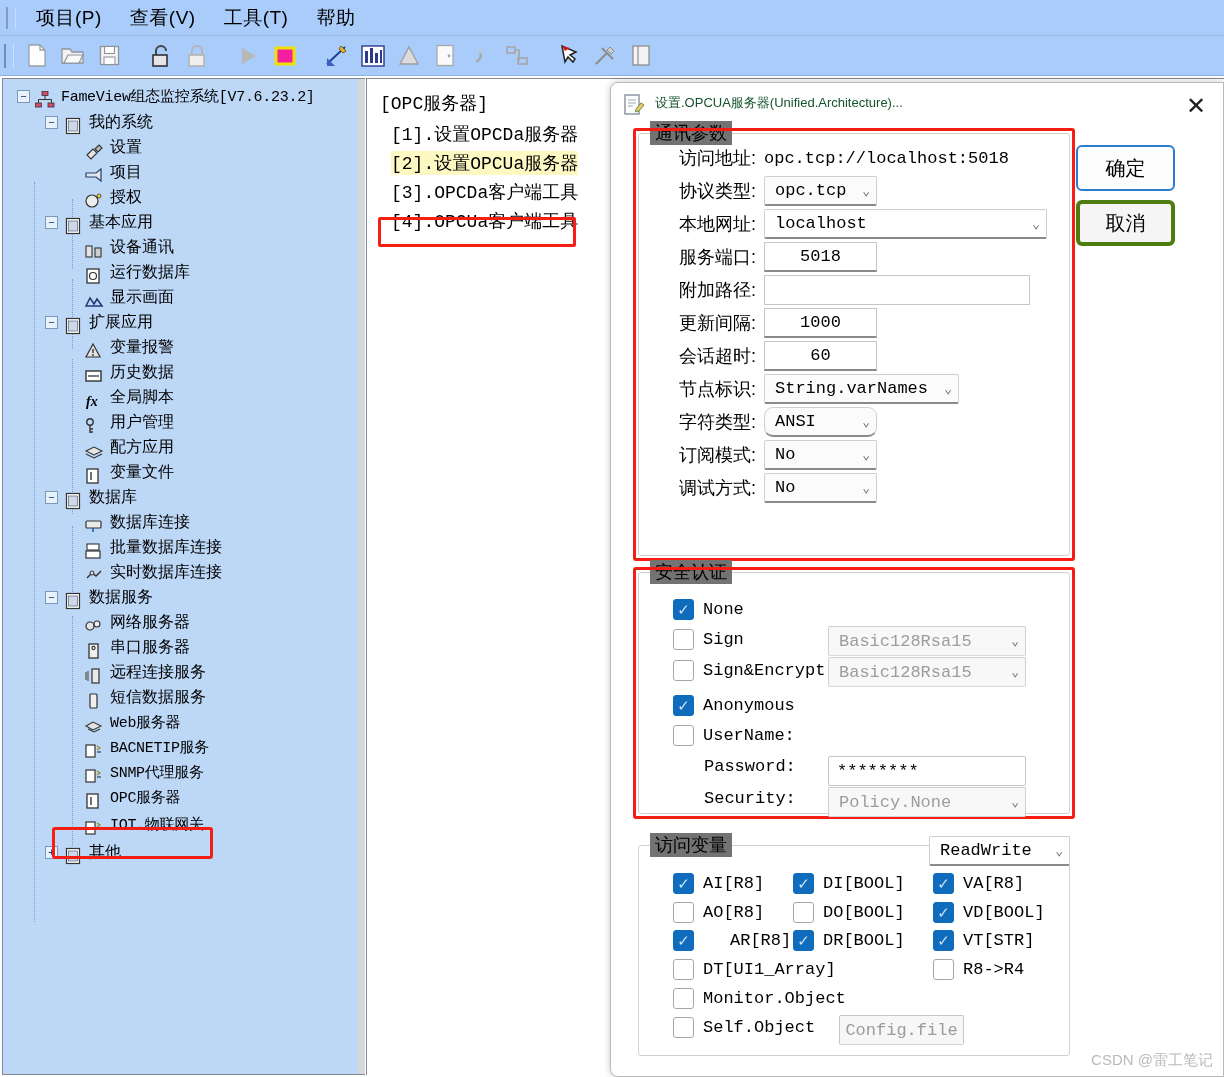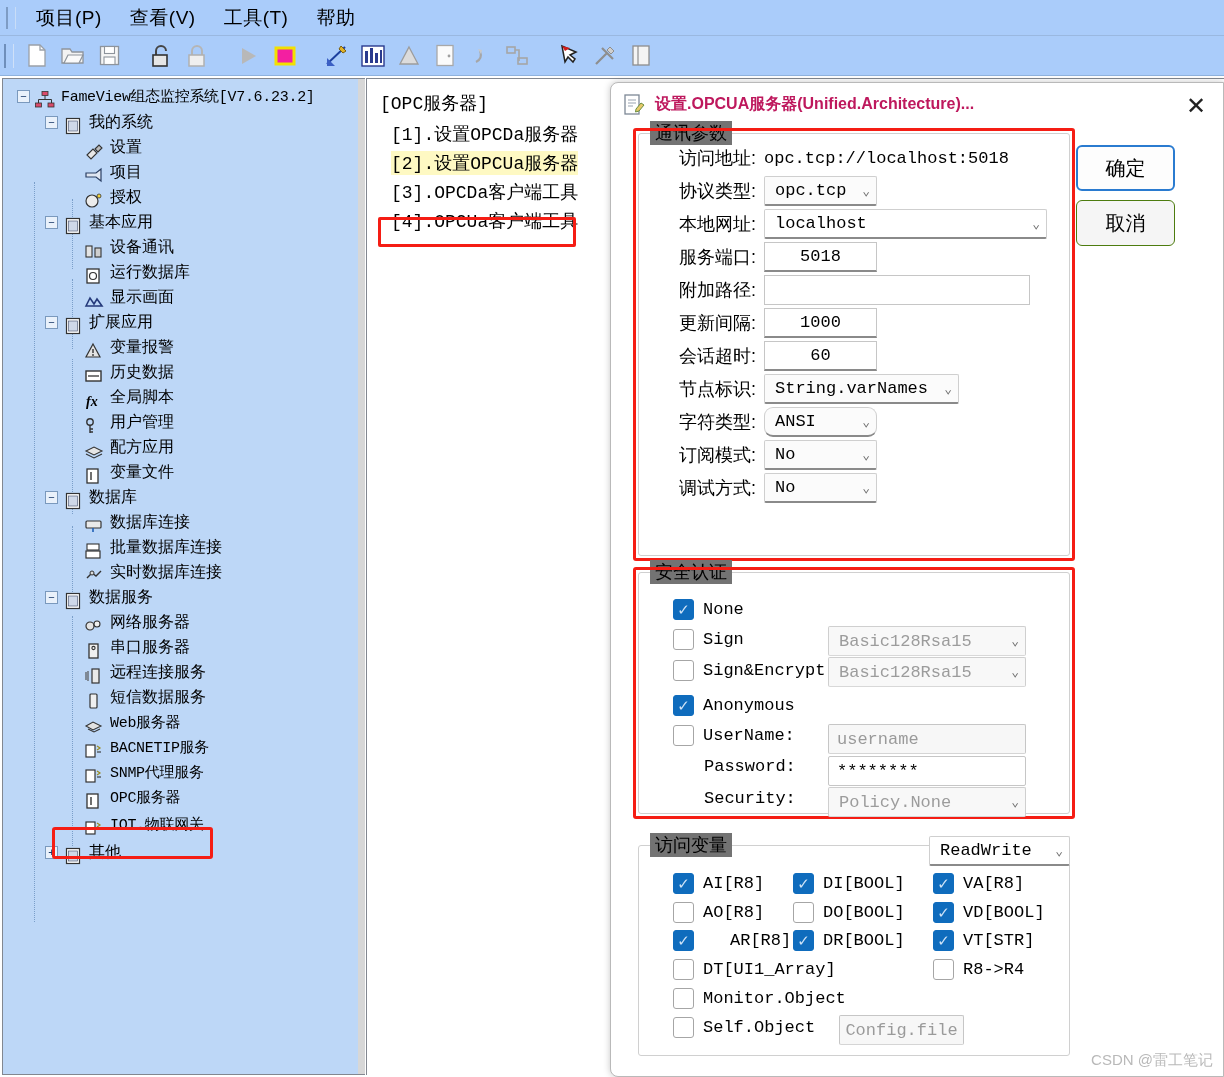--- a/index.html
+++ b/index.html
@@ -76,22 +76,22 @@
     border:3px solid #f51d14; border-radius:2px; pointer-events:none; }
   
   .dialog {
     position:absolute; left:610px; top:82px; width:614px; height:995px;
     background:#ffffff; border:1px solid #b9b9b9;
     border-top-left-radius:8px; border-bottom-left-radius:8px;
     box-shadow:0 0 7px rgba(0,0,0,0.22);
   }
   .dlg-title { position:absolute; left:0; top:0; width:614px; height:44px; }
   .dlg-icon { position:absolute; left:12px; top:11px; width:22px; height:22px; }
-  .dlg-title-text { position:absolute; left:44px; top:11px; font-size:16px; color:#be185d;
-    font-family:"Liberation Sans", sans-serif;font-weight:bold; }
+  .dlg-title-text { position:absolute; left:44px; top:11px; font-size:13px; color:#14532d;
+    font-family:"Liberation Sans", sans-serif; }
   .dlg-close { position:absolute; right:12px; top:8px; width:34px; height:30px;
     display:flex; align-items:center; justify-content:center; font-size:24px;
     color:#222; cursor:pointer; }
   
   .group { position:absolute; border:1px solid #d0d0d0; border-radius:3px; }
   .group > .legend {
     position:absolute; top:-13px; left:11px; background:#737373; padding:0 5px;
     font-size:18px; color:#000; font-family:"Liberation Sans", sans-serif;
   }
   .redbox { position:absolute; border:3px solid #f51d14; border-radius:3px; pointer-events:none; }
@@ -120,21 +120,21 @@
   .cbrow { position:absolute; display:flex; align-items:center; gap:9px; }
   .cbtxt { font-size:17px; font-family:"Liberation Mono", monospace; color:#000; white-space:nowrap; }
   
   .btn {
     position:absolute; width:99px; height:46px; border-radius:6px;
     display:flex; align-items:center; justify-content:center;
     font-size:20px; color:#000; font-family:"Liberation Sans", sans-serif;
     cursor:pointer;
   }
   .btn.primary { background:#fdfdfd; border:2px solid #2a7bd0; }
-  .btn.secondary { background:#f5f5f5; border:1px solid #4d7c0f; }
+  .btn.secondary { background:#f5f5f5; border:4px solid #4d7c0f; }
   .watermark { position:absolute; right:10px; bottom:6px; font-size:15px;
     color:#b9b9b9; font-family:"Liberation Sans", sans-serif; }
 </style>
 </head>
 <body>
 
 <div class="menubar">
   <div class="menu-grip"></div>
   <div class="menu-item">项目(P)</div>
   <div class="menu-item">查看(V)</div>
@@ -688,21 +688,20 @@
   </span>
 
   <div class="cbrow" style="left:62px; top:612px;">
     <span class="cb on"></span>
     <span class="cbtxt">Anonymous</span>
   </div>
   <div class="cbrow" style="left:62px; top:642px;">
     <span class="cb"></span>
     <span class="cbtxt">UserName:</span>
   </div>
-  <span class="inp gray" style="position:absolute; left:217px; top:641px; width:198px; border-radius:2px;">username</span>
 
   <div class="cbrow" style="left:93px; top:674px;">
     <span class="cbtxt">Password:</span>
   </div>
   <span class="inp" style="position:absolute; left:217px; top:673px; width:198px; border-radius:2px; border-bottom:1px solid #c6c6c6;">********</span>
 
   <div class="cbrow" style="left:93px; top:706px;">
     <span class="cbtxt">Security:</span>
   </div>
   <span class="sel-box gray" style="position:absolute; left:217px; top:704px; width:198px;">

